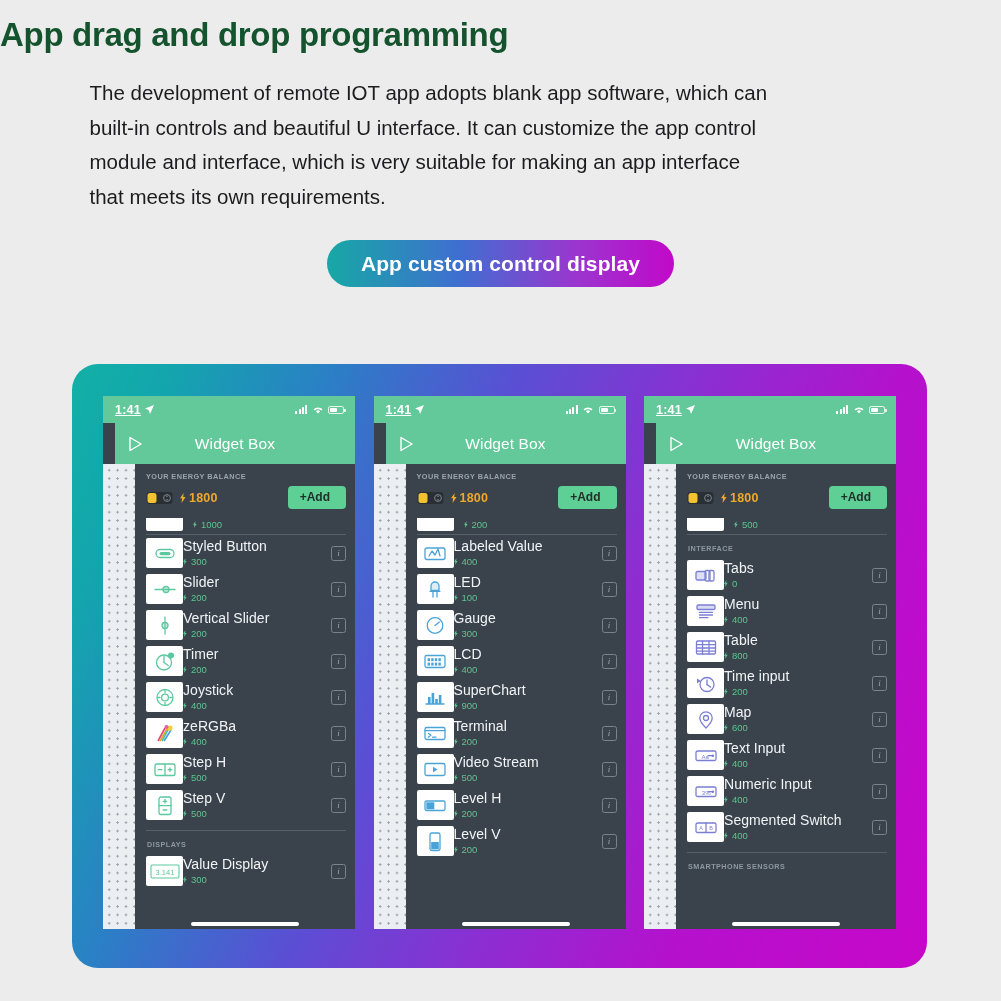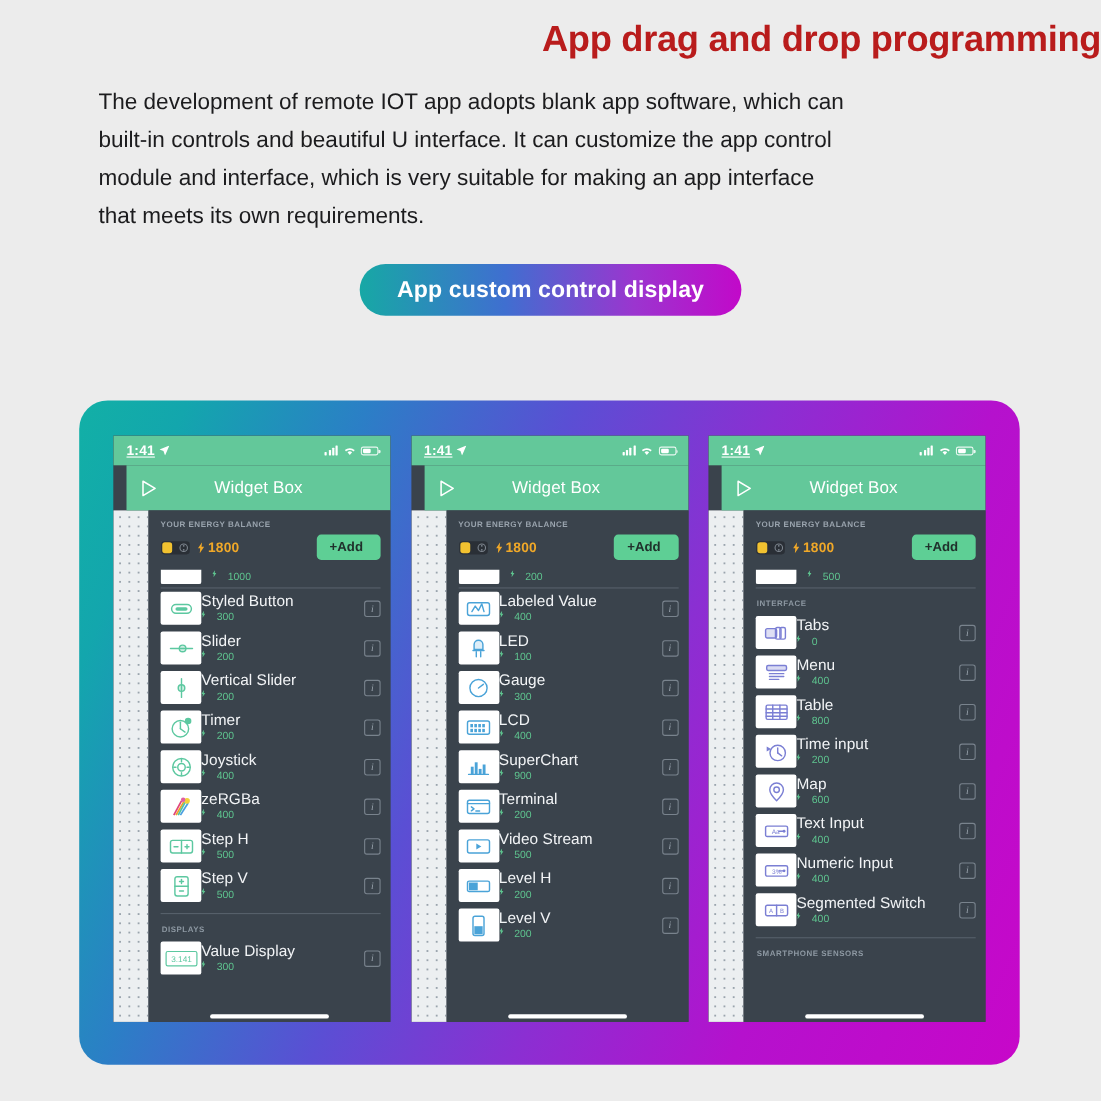--- a/index.html
+++ b/index.html
@@ -5,24 +5,24 @@
   * { box-sizing: border-box; margin: 0; padding: 0; }
   html, body {
     width: 1001px; height: 1001px;
     background: #ececec;
     font-family: "Liberation Sans", sans-serif;
     overflow: hidden;
   }
 
   
   .page-title {
-    text-align: right;
+    text-align: left;
     font-size: 33px;
     font-weight: bold;
-    color: #b91c1c;
+    color: #14532d;
     letter-spacing: -0.3px;
     padding-top: 16px;
   }
   .page-desc {
     width: 822px;
     margin: 22px auto 0 auto;
     font-size: 20.5px;
     line-height: 34.5px;
     color: #1c1c1e;
     text-align: justify;
@@ -153,21 +153,21 @@
     text-transform:uppercase; padding: 9px 0 4px 1px;
   }
   .wrow { display:flex; align-items:center; padding: 3px 9px 3px 0; }
   .wicon {
     width: 37px; height: 30px; background:#fff; border-radius:2px;
     flex:0 0 auto; display:flex; align-items:center; justify-content:center;
     overflow:hidden;
   }
   .wtext { margin-left: 0; flex:1 1 auto; min-width:0; }
   .wname { color:#f2f4f6; font-size:14px; line-height:17px; letter-spacing:0.05px; white-space:nowrap; }
-  .wcost { color:#5ec48f; font-size:9.5px; line-height:13px; display:flex; align-items:flex-start; gap:10px; }
+  .wcost { color:#5ec48f; font-size:9.5px; line-height:13px; display:flex; align-items:center; gap:4px; }
   .wcost .bolt-s { width:4px; height:7px; flex:0 0 auto; }
   .info-btn {
     width:15px; height:15px; border:1px solid #79838d; border-radius:2.5px;
     color:#9aa4ae; font-size:9px; display:flex; align-items:center; justify-content:center;
     flex:0 0 auto; font-style:italic; font-family:"Liberation Serif", serif;
   }
   .partial-row { display:flex; align-items:center; padding: 0 9px 0 0; height: 17px; overflow:hidden; }
   .partial-row .wicon { height: 13px; border-radius: 0 0 2px 2px; align-items:flex-start; }
   .partial-row .wcost { margin-left:10px; }
 

